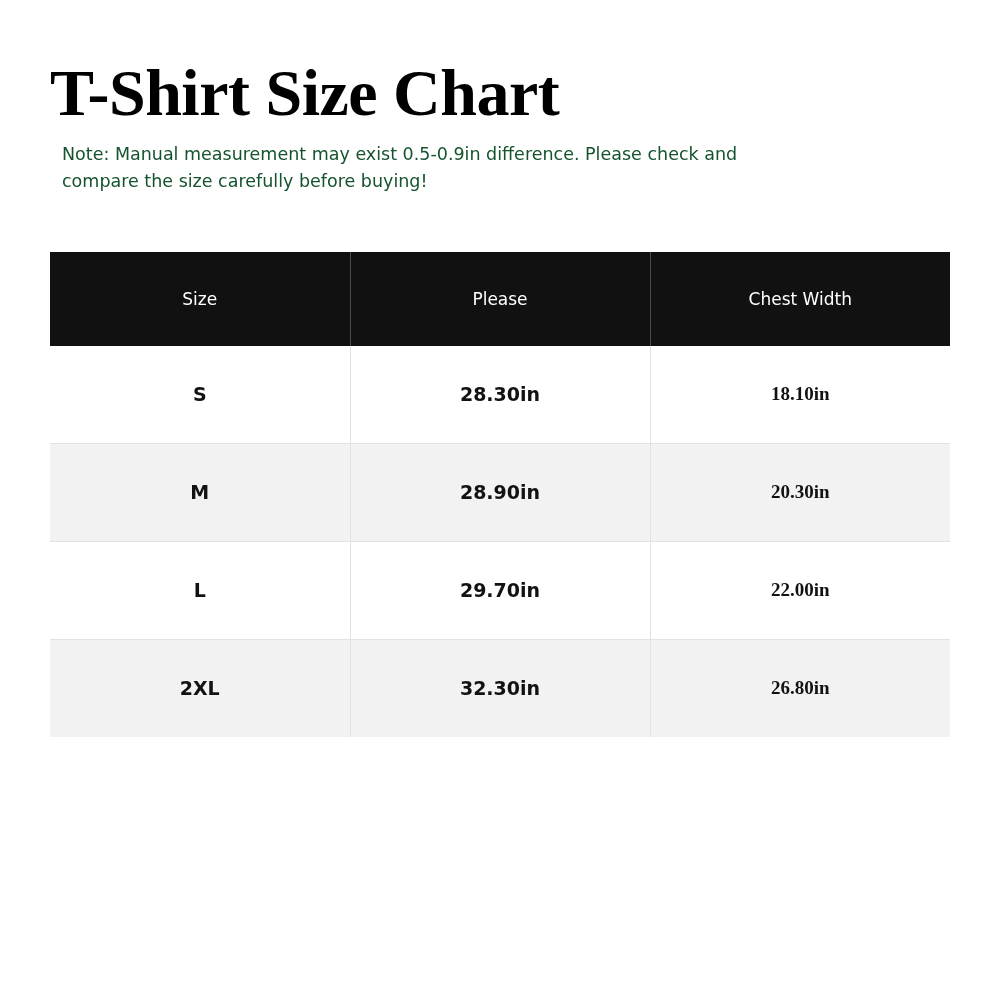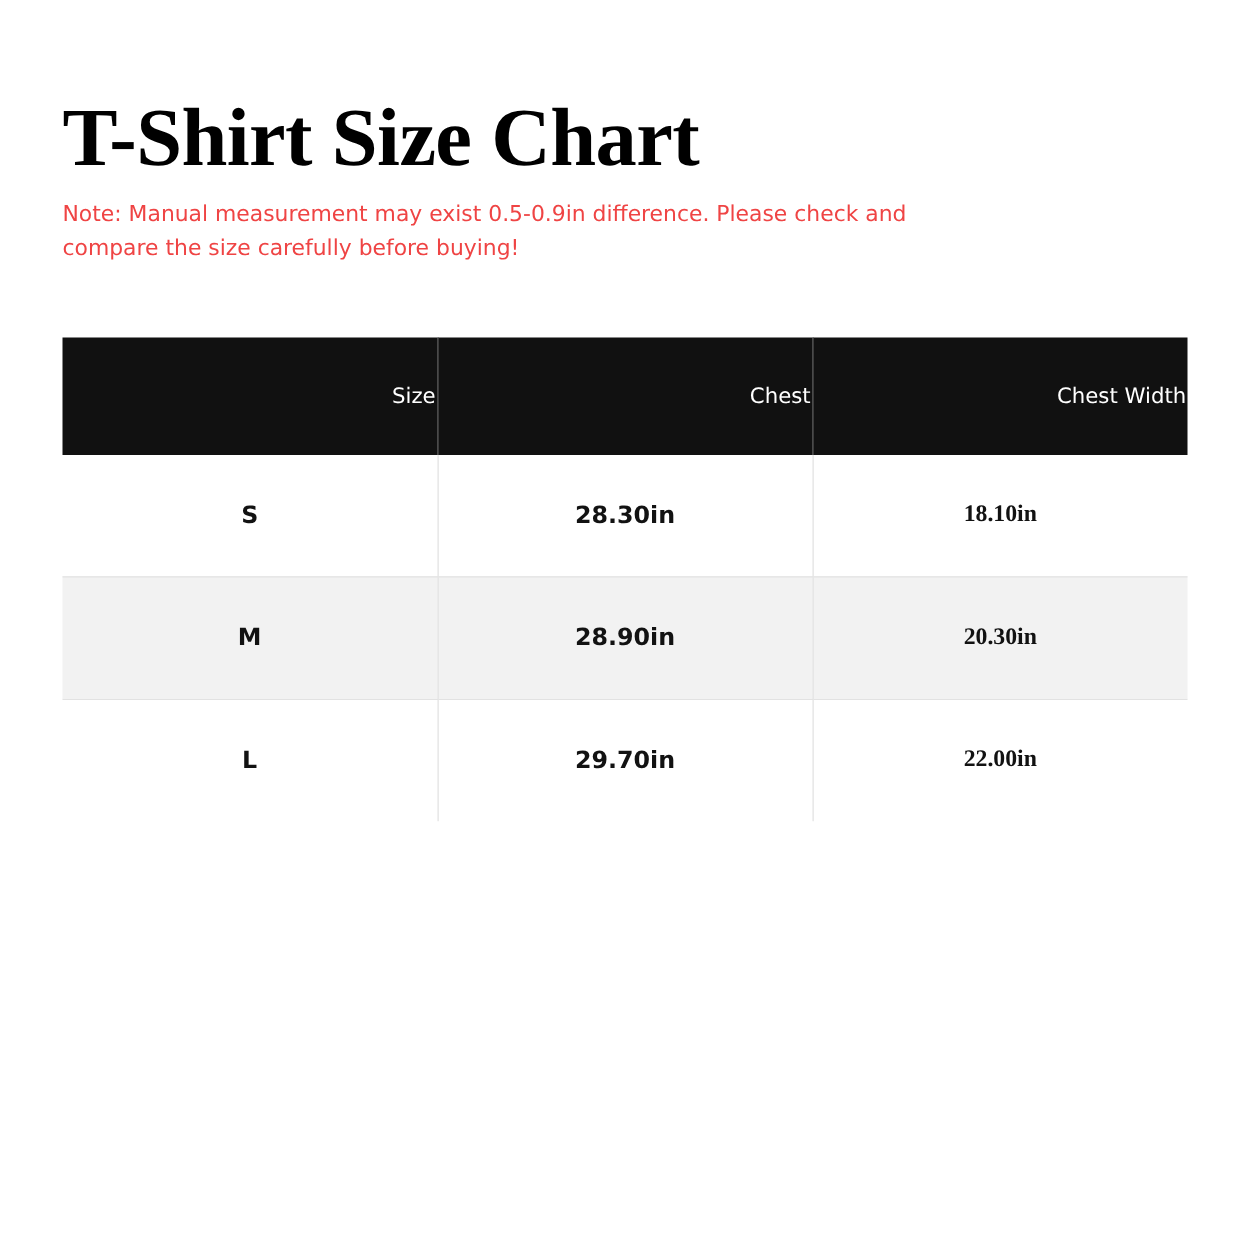--- a/index.html
+++ b/index.html
@@ -11,55 +11,55 @@
     height: 1000px;
     background: #ffffff;
     font-family: "Liberation Sans", sans-serif;
     color: #111111;
     overflow: hidden;
   }
   .page {
     box-sizing: border-box;
     width: 840px;
     height: 1000px;
-    padding: 76px 50px 0 50px;
+    padding: 58px 50px 0 50px;
   }
   .title {
     font-family: "Liberation Serif", serif;
     font-weight: bold;
     font-size: 66px;
     line-height: 1.05;
     letter-spacing: -0.5px;
     margin: 0 0 14px 0;
     color: #000000;
   }
   .note {
     font-family: "DejaVu Sans", sans-serif;
     font-size: 17.5px;
     line-height: 1.55;
-    color: #ef4444;
-    margin: 0;
+    color: #14532d;
+    margin: 12px;
     max-width: 900px;
   }
   .table-wrap {
     margin-top: 56px;
   }
   table.size-table {
     border-collapse: collapse;
     width: 900px;
     table-layout: fixed;
   }
   table.size-table th {
     background: #111111;
     color: #ffffff;
     font-family: "DejaVu Sans", sans-serif;
     font-weight: normal;
     font-size: 17px;
     height: 92px;
-    text-align: right;
+    text-align: center;
     border-right: 1px solid #4a4a4a;
     vertical-align: middle;
   }
   table.size-table th:last-child {
     border-right: none;
   }
   table.size-table td {
     height: 95px;
     text-align: center;
     vertical-align: middle;
@@ -99,37 +99,42 @@
   <div class="table-wrap">
     <table class="size-table">
       <colgroup>
         <col class="col-size">
         <col class="col-length">
         <col class="col-chest">
       </colgroup>
       <thead>
         <tr>
           <th>Size</th>
-          <th>Chest</th>
+          <th>Please</th>
           <th>Chest Width</th>
         </tr>
       </thead>
       <tbody>
         <tr>
           <td>S</td>
           <td>28.30in</td>
           <td>18.10in</td>
         </tr>
         <tr>
           <td>M</td>
           <td>28.90in</td>
           <td>20.30in</td>
         </tr>
         <tr>
           <td>L</td>
           <td>29.70in</td>
           <td>22.00in</td>
         </tr>
+        <tr>
+          <td>2XL</td>
+          <td>32.30in</td>
+          <td>26.80in</td>
+        </tr>
       </tbody>
     </table>
   </div>
 
 </div>
 
 </body></html>

